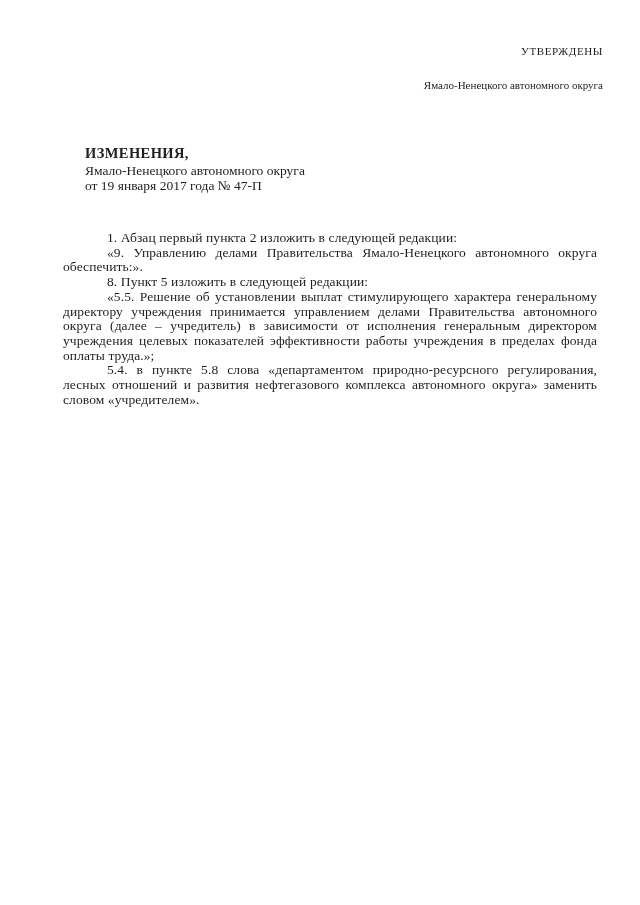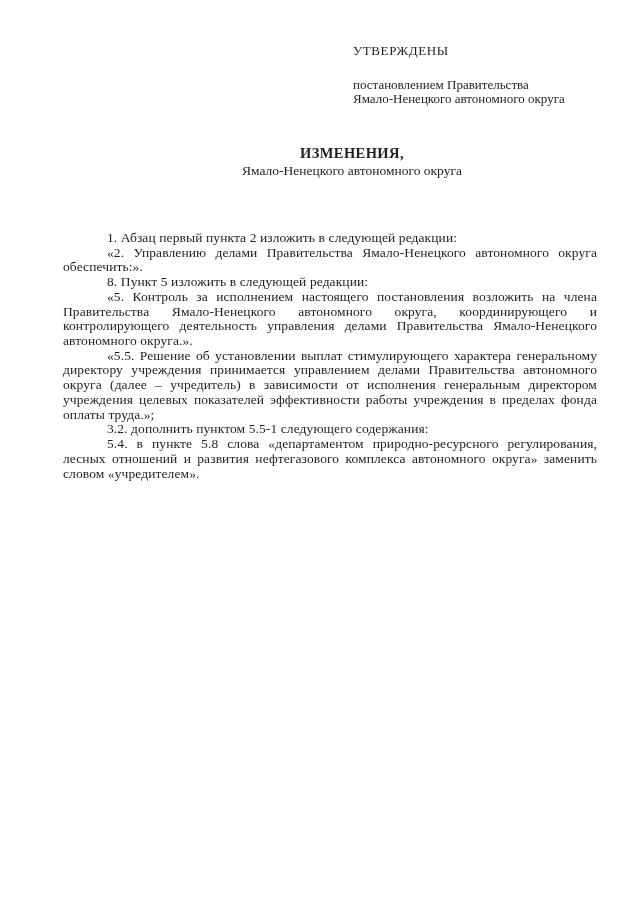--- a/index.html
+++ b/index.html
@@ -20,38 +20,38 @@
     inset: 0;
     background: #ffffff;
     overflow: hidden;
   }
   
   .approval-block {
     position: absolute;
     left: 353px;
     top: 44px;
     width: 250px;
-    font-size: 13px;
+    font-size: 11px;
     line-height: 14.7px;
-    text-align: left;
+    text-align: right;
     font-family: Liberation Serif, serif;
   }
   .approval-status {
     letter-spacing: 0.6px;
     margin-bottom: 19px;
   }
   
   .title-block {
     position: absolute;
     left: 63px;
     top: 146px;
     width: 534px;
     padding-left: 22px;
     box-sizing: content-box;
-    text-align: center;
+    text-align: left;
     font-size: 13.5px;
     line-height: 15.2px;
   }
   .doc-title {
     font-weight: bold;
     font-size: 14.5px;
     letter-spacing: 0.4px;
     margin-bottom: 2px;
   }
   
@@ -73,33 +73,31 @@
   }
 </style>
 </head>
 <body>
 
 <div class="page">
 
   <div class="approval-block">
     <div class="approval-status">УТВЕРЖДЕНЫ</div>
     <div>
-      <div>постановлением Правительства</div>
       <div>Ямало-Ненецкого автономного округа</div>
     </div>
   </div>
 
   <div class="title-block">
     <div class="doc-title">ИЗМЕНЕНИЯ,</div>
     <div>Ямало-Ненецкого автономного округа</div>
+    <div>от 19 января 2017 года № 47-П</div>
   </div>
 
   <div class="doc-body">
     <p>1. Абзац первый пункта 2 изложить в следующей редакции:</p>
-    <p>«2. Управлению делами Правительства Ямало-Ненецкого автономного округа обеспечить:».</p>
+    <p>«9. Управлению делами Правительства Ямало-Ненецкого автономного округа обеспечить:».</p>
     <p>8. Пункт 5 изложить в следующей редакции:</p>
-    <p>«5. Контроль за исполнением настоящего постановления возложить на члена Правительства Ямало-Ненецкого автономного округа, координирующего и контролирующего деятельность управления делами Правительства Ямало-Ненецкого автономного округа.».</p>
     <p>«5.5. Решение об установлении выплат стимулирующего характера генеральному директору учреждения принимается управлением делами Правительства автономного округа (далее – учредитель) в зависимости от исполнения генеральным директором учреждения целевых показателей эффективности работы учреждения в пределах фонда оплаты труда.»;</p>
-    <p>3.2. дополнить пунктом 5.5-1 следующего содержания:</p>
     <p>5.4. в пункте 5.8 слова «департаментом природно-ресурсного регулирования, лесных отношений и развития нефтегазового комплекса автономного округа» заменить словом «учредителем».</p>
   </div>
 
 </div>
 
 </body></html>

